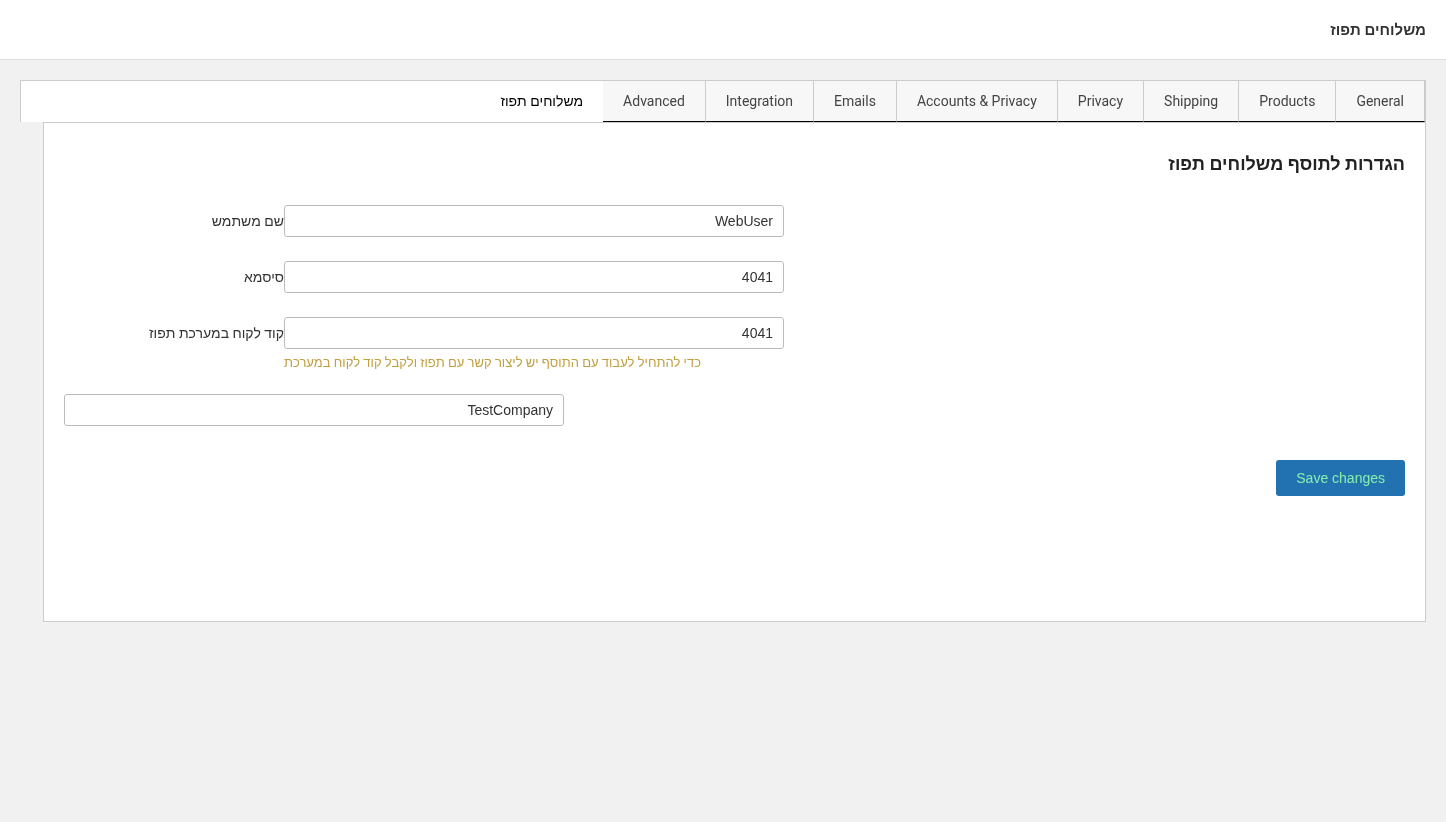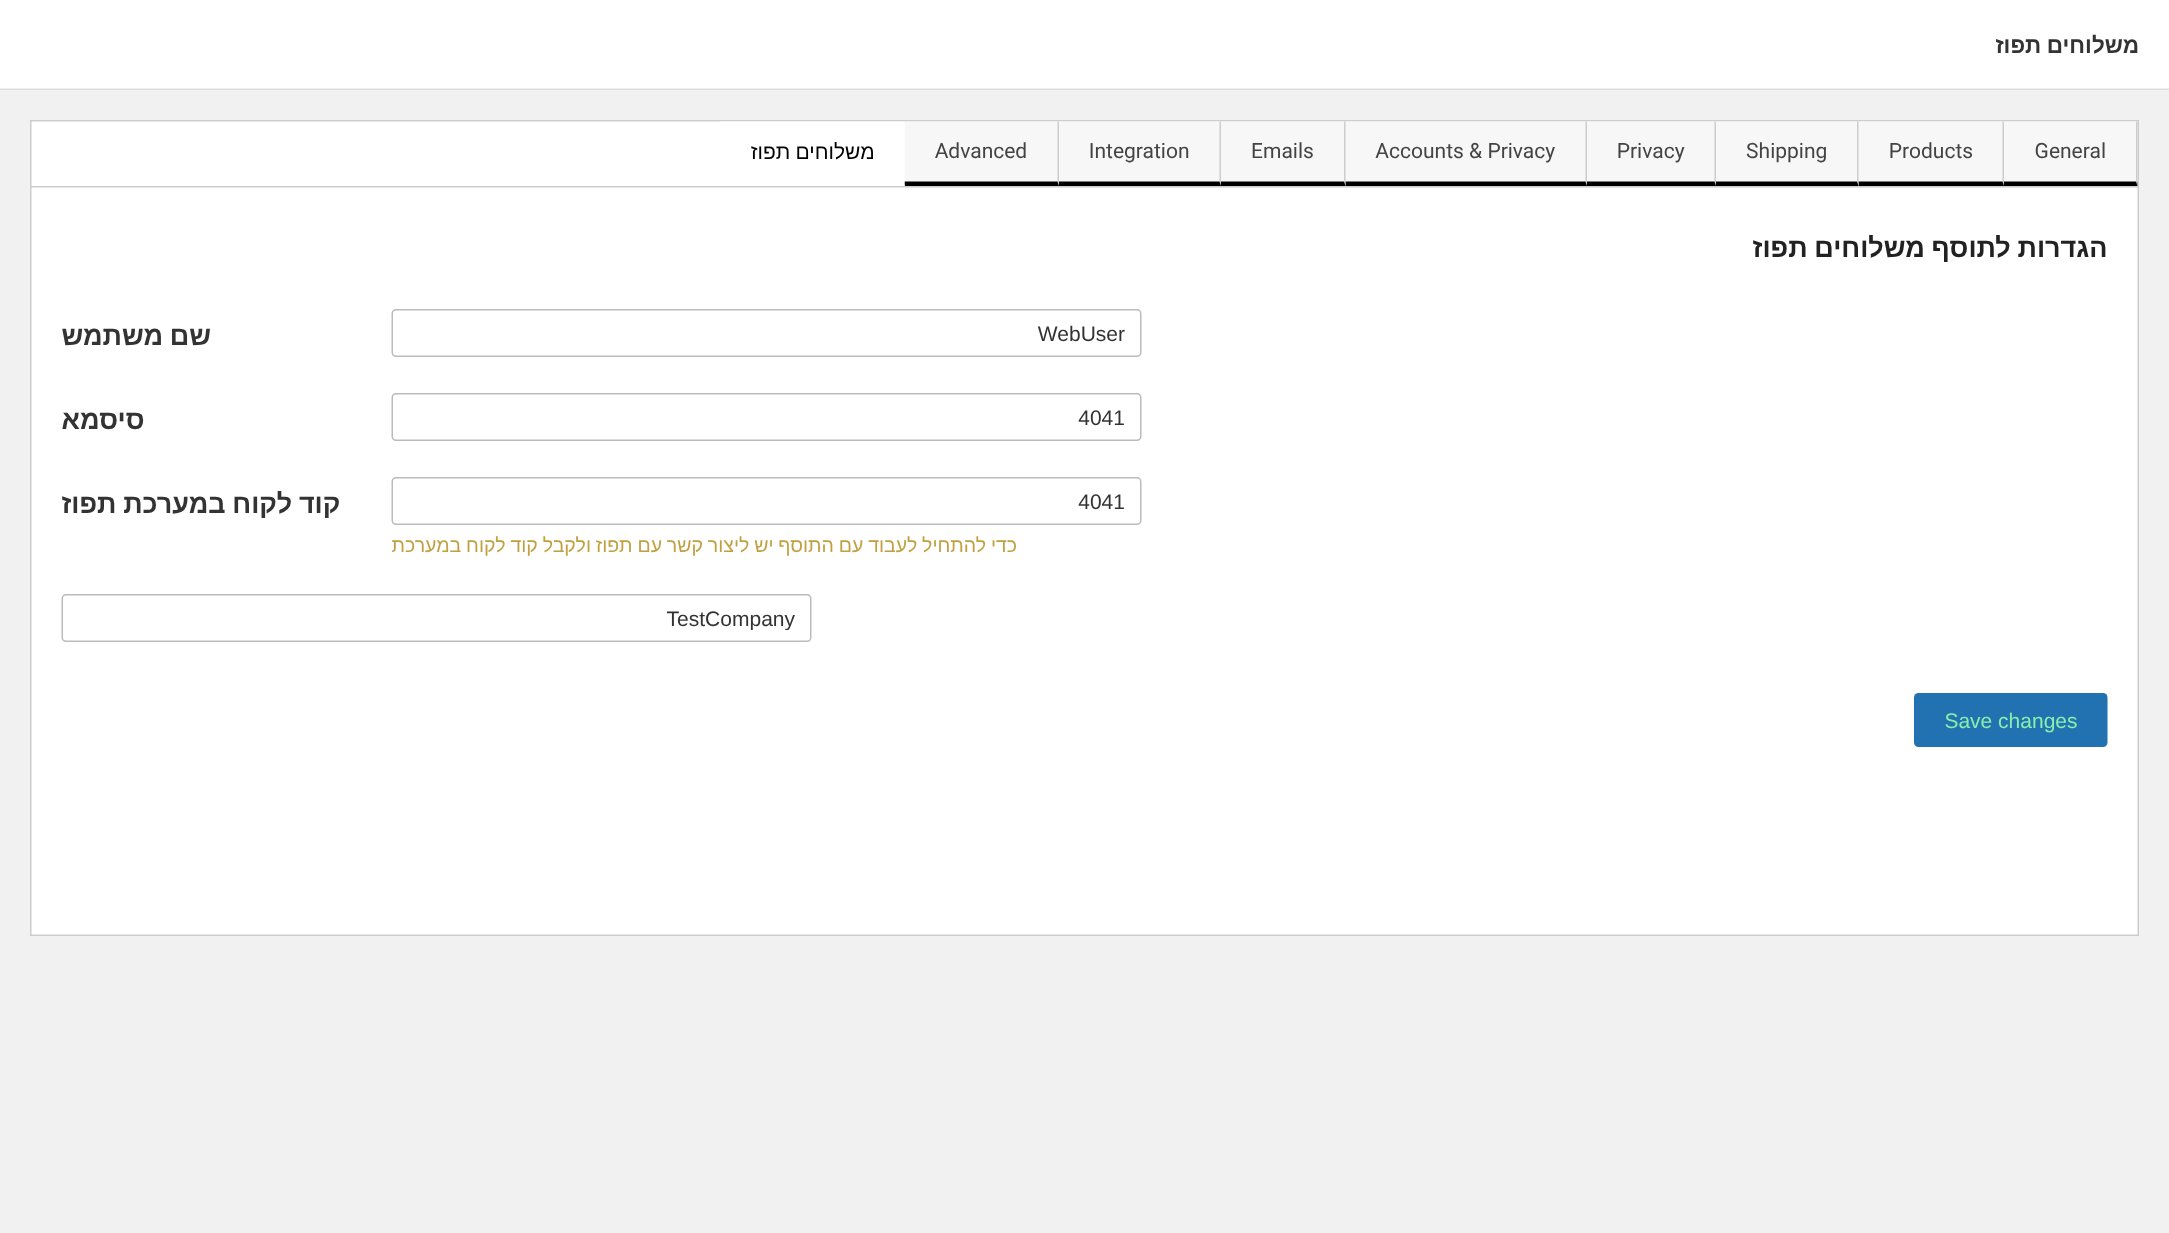--- a/index.html
+++ b/index.html
@@ -33,61 +33,61 @@
       display: flex;
       flex-wrap: wrap;
     }
     .tab {
       padding: 12px 20px;
       border-right: 1px solid #ccc;
       cursor: pointer;
       font-size: 14px;
       color: #444;
       background: #f7f7f7;
-      border-bottom: 3px solid #000000;
+      border-bottom: 1px solid #000000;
       user-select: none;
     }
     .tab:last-child {
       border-right: none;
     }
     .tab.active {
       background: #fff;
       border-bottom: 1px solid #fff;
       color: #000;
       font-weight: 500;
       position: relative;
       z-index: 1;
     }
     .tab-content {
       background: #fff;
       border: 1px solid #ccc;
       padding: 30px 20px 20px 20px;
       min-height: 500px;
+      margin-left: 23px;
     }
     .page-heading {
       font-size: 18px;
       font-weight: 600;
       margin-bottom: 30px;
       text-align: right;
       color: #222;
     }
     .form-row {
       display: flex;
       align-items: flex-start;
       margin-bottom: 24px;
       flex-direction: row-reverse;
     }
     .form-label {
       width: 220px;
-      text-align: left;
-      font-size: 18px;
+      text-align: right;
+      font-size: 14px;
       color: #333;
       padding-top: 8px;
       flex-shrink: 0;
-      font-weight: bold;
     }
     .form-field {
       flex: 1;
       max-width: 500px;
       margin-right: 20px;
     }
     .form-field input[type="text"] {
       width: 100%;
       padding: 7px 10px;
       border: 1px solid #bbb;

